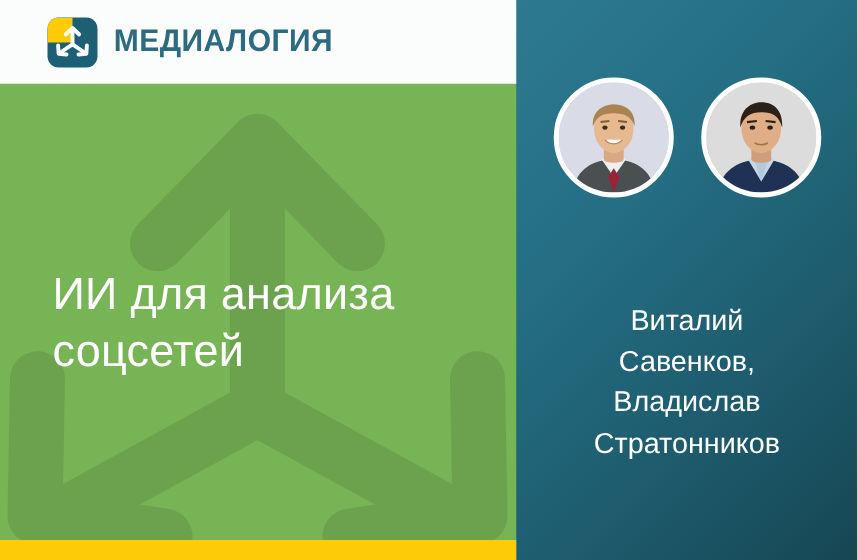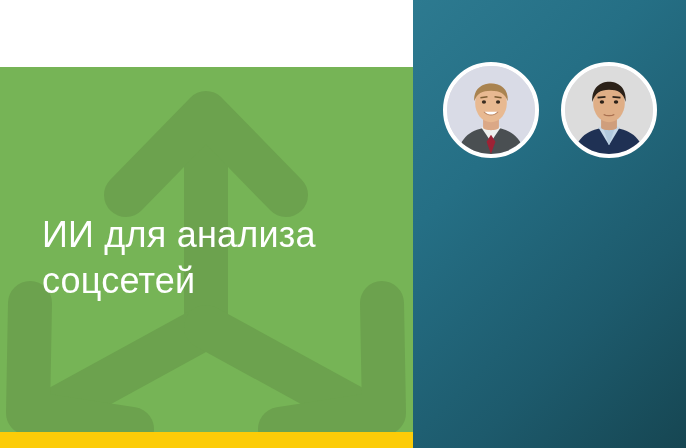--- a/index.html
+++ b/index.html
@@ -163,20 +163,36 @@
     line-height: 1.42;
     font-weight: normal;
     white-space: pre-line;
   }
 </style>
 </head>
 <body>
 
 <div class="cover">
 
+  <div class="header-bar">
+    <div class="logo-mark">
+      <div class="quad"></div>
+      <svg viewBox="0 0 40 40" xmlns="http://www.w3.org/2000/svg" aria-hidden="true">
+        <g stroke="#ffffff" stroke-width="3.1" stroke-linecap="round" stroke-linejoin="round" fill="none">
+          <path d="M20 21.5 L20 9.2"></path>
+          <path d="M14.6 13.6 L20 8.4 L25.4 13.6"></path>
+          <path d="M20 21.5 L10.0 28.2"></path>
+          <path d="M8.5 22.4 L8.9 29.0 L15.2 29.6"></path>
+          <path d="M20 21.5 L30.0 28.2"></path>
+          <path d="M24.8 29.6 L31.1 29.0 L31.5 22.4"></path>
+        </g>
+      </svg>
+    </div>
+    <div class="logo-word">МЕДИАЛОГИЯ</div>
+  </div>
 
   <div class="green-panel">
     <svg class="watermark" viewBox="0 0 413 365" xmlns="http://www.w3.org/2000/svg" aria-hidden="true">
       <g stroke="#6ca24e" stroke-width="44" stroke-linecap="round" stroke-linejoin="round" fill="none">
 
         <path d="M206 260 L206 52"></path>
         <path d="M126 128 L206 46 L286 128"></path>
 
         <path d="M206 260 L38 352"></path>
         <path d="M30 236 L28 346 L132 362"></path>
@@ -243,15 +259,19 @@
           <path d="M37 36 L46 35" stroke="#2b2118" stroke-width="2" fill="none"></path>
           <path d="M54 35 L63 36" stroke="#2b2118" stroke-width="2" fill="none"></path>
 
           <path d="M44 55 C47 57 53 57 56 55" stroke="#a8705030" stroke-width="1.6" fill="none"></path>
           <path d="M44 55 C47 57 53 57 56 55" stroke="#a87050" stroke-width="1.4" fill="none"></path>
         </svg>
       </div>
 
     </div>
 
+    <div class="speaker-names">Виталий
+Савенков,
+Владислав
+Стратонников</div>
   </div>
 
 </div>
 
 </body></html>

